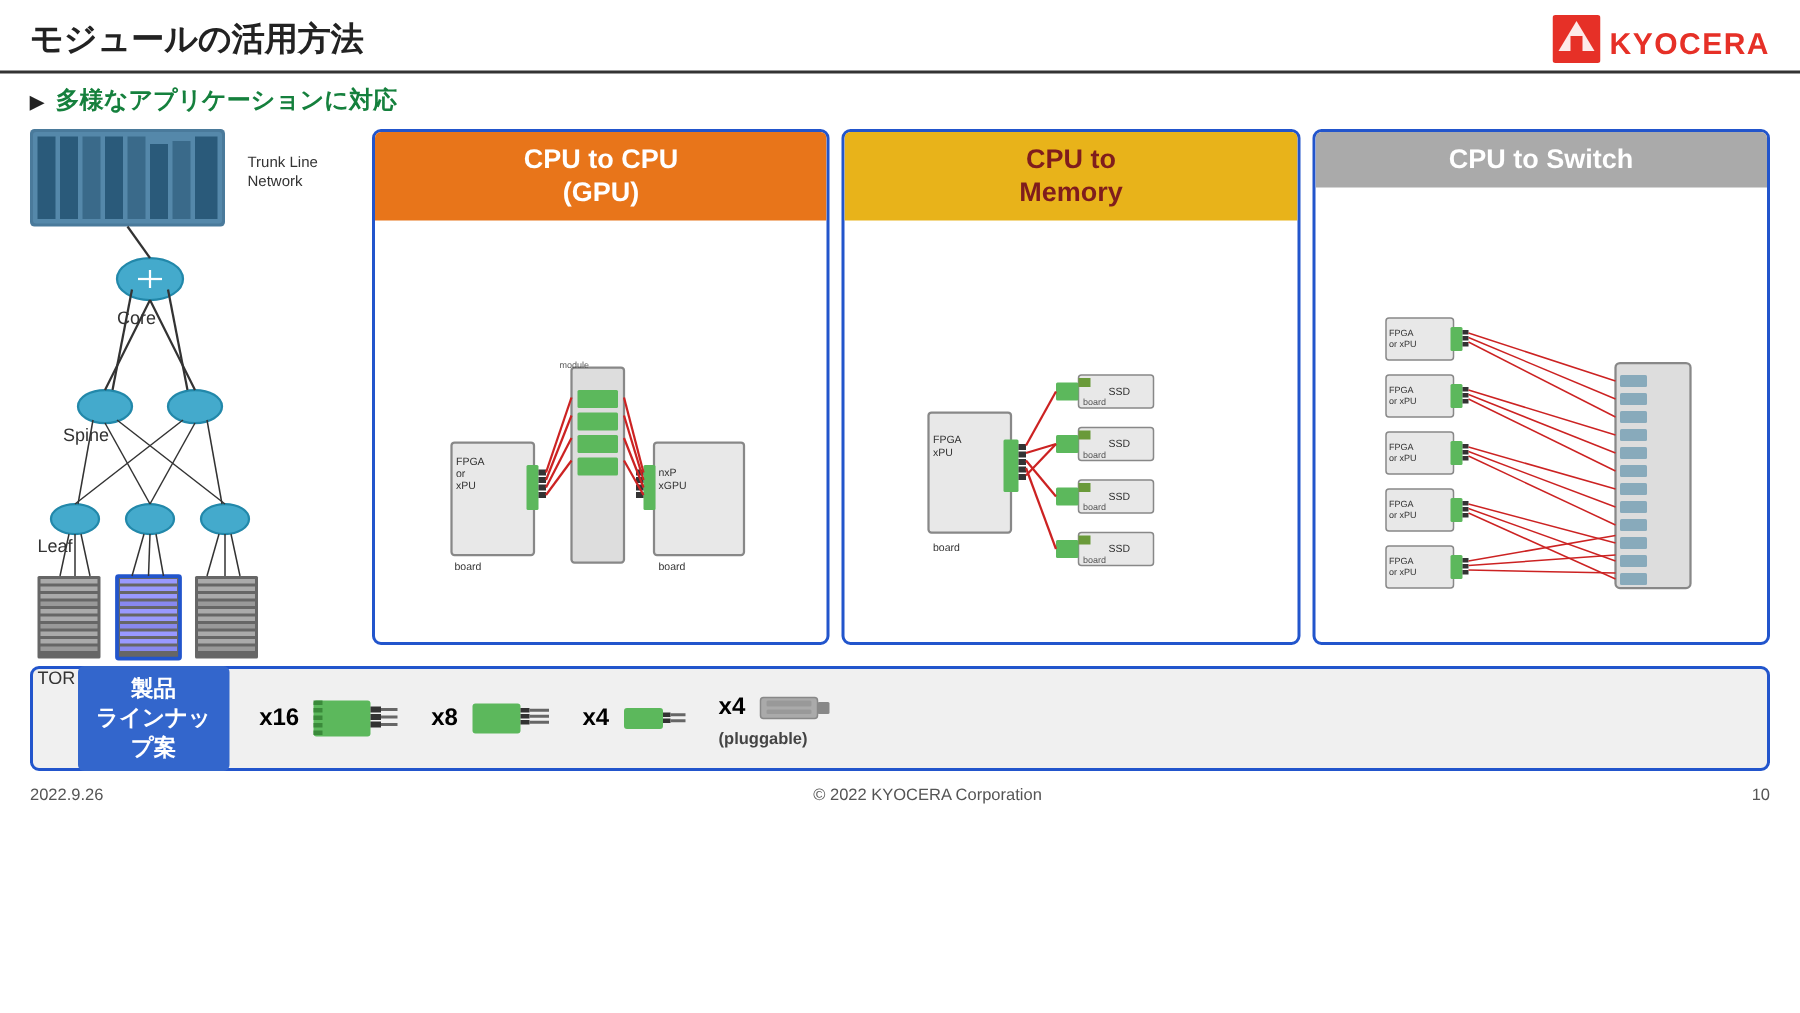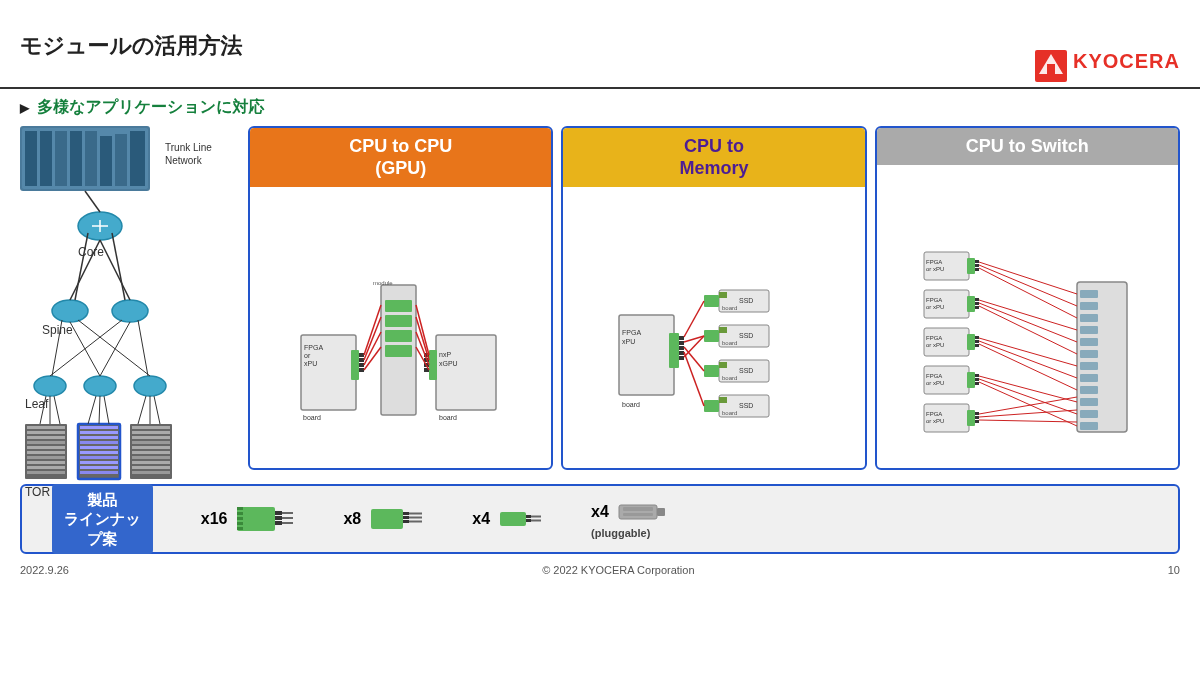--- a/index.html
+++ b/index.html
@@ -20,23 +20,22 @@
       padding: 10px 20px 5px 20px;
       border-bottom: 2px solid #333;
     }
     .header-title {
       font-size: 22px;
       font-weight: bold;
       color: #222;
     }
     .kyocera-logo {
       display: flex;
-      align-items: flex-start;
+      align-items: flex-end;
       gap: 6px;
-      margin-top: 40px;
     }
     .kyocera-logo-text {
       font-size: 20px;
       font-weight: bold;
       color: #e63027;
       letter-spacing: 1px;
     }
 
     
     .main-content {
@@ -84,21 +83,21 @@
       background: #e8751a;
       color: white;
       font-size: 18px;
       font-weight: bold;
       text-align: center;
       padding: 8px 8px;
       line-height: 1.2;
     }
     .card-header-yellow {
       background: #e8b31a;
-      color: #4c1d95;
+      color: #7f1d1d;
       font-size: 18px;
       font-weight: bold;
       text-align: center;
       padding: 8px 4px;
       line-height: 1.2;
     }
     .card-header-gray {
       background: #aaaaaa;
       color: white;
       font-size: 18px;
@@ -136,21 +135,20 @@
       border-radius: 4px;
       line-height: 1.3;
       text-align: center;
     }
     .product-item {
       display: flex;
       align-items: center;
       gap: 8px;
       font-size: 16px;
       font-weight: bold;
-      margin-left: 28px;
     }
 
     
     .footer {
       display: flex;
       justify-content: space-between;
       padding: 4px 20px;
       font-size: 11px;
       color: #555;
     }

